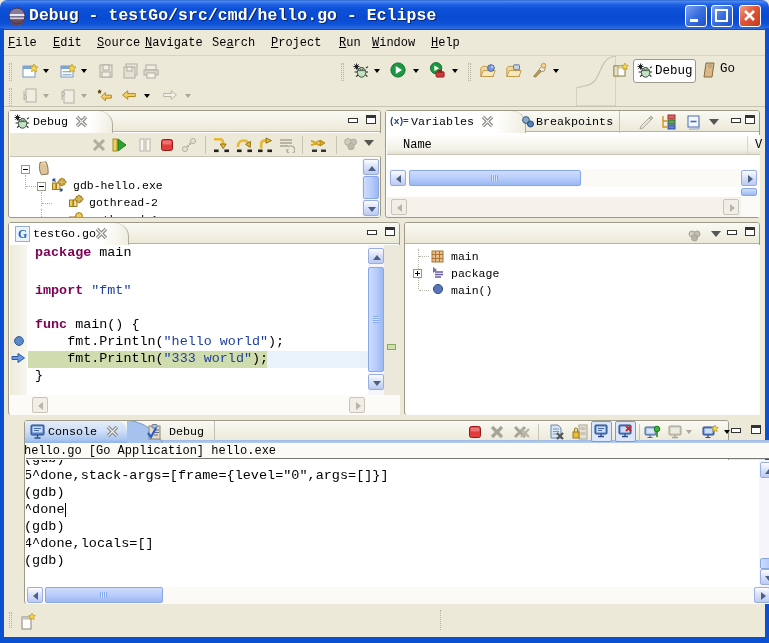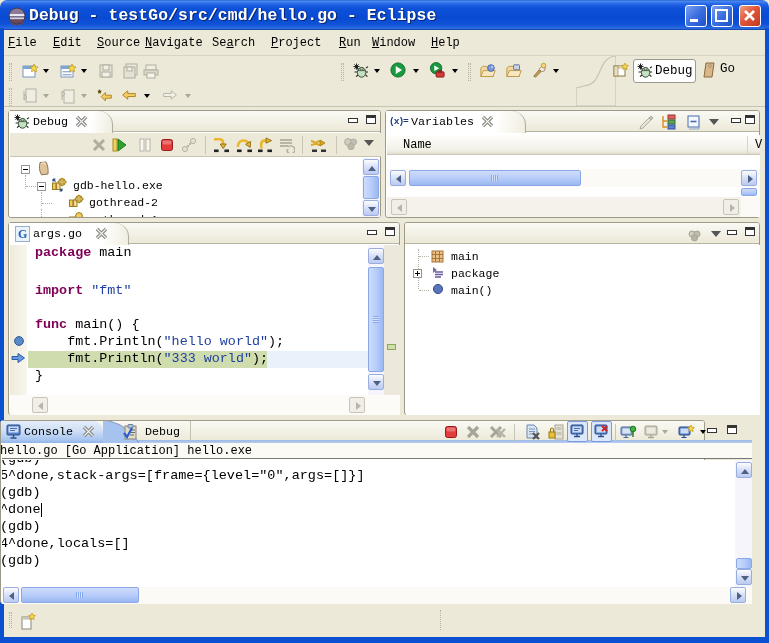--- a/index.html
+++ b/index.html
@@ -403,20 +403,27 @@
 <div class="panel" style="left:385px;top:110px;width:375px;height:108px">
   <div class="phead" style="height:21px"></div>
   <div class="tab tab-active" style="left:0px;width:140px">
     <div class="abs" style="left:3px;top:5px;font-size:9.5px;font-weight:bold;color:#1a3a8a;letter-spacing:-1px">(x)=</div>
     <div class="tab-label" style="left:25px">Variables</div>
     <div class="closeX" style="left:95px"><svg width="13" height="13" viewBox="0 0 13 13">
           <path d="M2 2 L11 11 M11 2 L2 11" stroke="#8a8a84" stroke-width="3.4" fill="none"></path>
           <path d="M2.2 2.2 L10.8 10.8 M10.8 2.2 L2.2 10.8" stroke="#f8f8f4" stroke-width="1.2" fill="none"></path>
         </svg></div>
   </div>
+  <div class="tab" style="left:133px;width:101px;border-right:1px solid #c4c0b0">
+    <svg class="abs" style="left:2px;top:5px" width="14" height="12" viewBox="0 0 14 12">
+      <circle cx="5" cy="4" r="3.4" fill="#88aacc" stroke="#3a5a8a"></circle>
+      <circle cx="9.5" cy="8" r="3" fill="#5580b8" stroke="#2a4a7a"></circle>
+    </svg>
+    <div class="tab-label" style="left:17px">Breakpoints</div>
+  </div>
   <div id="var-icons" class="abs" style="left:0;top:0;width:375px;height:22px">
     <svg class="abs" style="left:253px;top:3px" width="17" height="16" viewBox="0 0 17 16">
       <path d="M2 12 l8-8 2 2 -8 8 -3 1z" fill="#e8e5d8" stroke="#b0ada0"></path>
       <path d="M10 4 l2-2 2 2 -2 2z" fill="#c8c5b8" stroke="#b0ada0"></path>
     </svg>
     <svg class="abs" style="left:274px;top:3px" width="17" height="16" viewBox="0 0 17 16">
       <path d="M3 2 v11 h4 M3 7 h4" stroke="#d89020" stroke-width="1.4" fill="none"></path>
       <rect x="8" y="1" width="7" height="4" fill="#e06060" stroke="#a03030"></rect>
       <rect x="8" y="6" width="7" height="4" fill="#60a060" stroke="#307030"></rect>
       <rect x="8" y="11" width="7" height="4" fill="#6080d0" stroke="#3050a0"></rect>
@@ -465,21 +472,21 @@
     </div>
 </div>
 
 <div class="panel" style="left:8px;top:222px;width:392px;height:193px">
   <div class="phead" style="height:21px"></div>
   <div class="tab tab-active" style="left:0px;width:120px">
     <svg class="abs" style="left:6px;top:3px" width="15" height="16" viewBox="0 0 15 16">
       <rect x="0.5" y="0.5" width="14" height="15" fill="#eaf2fa" stroke="#9ab0c8"></rect>
       <text x="3" y="12" font-size="12" font-weight="bold" fill="#2060c0" font-family="Liberation Serif">G</text>
     </svg>
-    <div class="tab-label" style="left:24px">args.go</div>
+    <div class="tab-label" style="left:24px">testGo.go</div>
     <div class="closeX" style="left:86px"><svg width="13" height="13" viewBox="0 0 13 13">
           <path d="M2 2 L11 11 M11 2 L2 11" stroke="#8a8a84" stroke-width="3.4" fill="none"></path>
           <path d="M2.2 2.2 L10.8 10.8 M10.8 2.2 L2.2 10.8" stroke="#f8f8f4" stroke-width="1.2" fill="none"></path>
         </svg></div>
   </div>
   <div class="minmax" style="left:358px">
       <div class="mm-min"></div>
     </div>
   <div class="minmax" style="left:376px">
       <div class="mm-max" style="height:9px"></div>
@@ -560,21 +567,21 @@
       <path d="M4 6 h8 M4 8.5 h8 M4 11 h6" stroke="#6a5a9a" stroke-width="1.4" fill="none"></path>
     </svg>
     <div class="trow" style="left:45px;top:22px">package</div>
     <svg class="abs" style="left:26px;top:38px" width="12" height="12">
         <circle cx="6" cy="6" r="4.6" fill="#5a74b8" stroke="#34508a"></circle>
       </svg>
     <div class="trow" style="left:45px;top:39px">main()</div>
   </div>
 </div>
 
-<div class="panel" style="left:0;top:420px;width:705px;height:184px">
+<div class="panel" style="left:24px;top:420px;width:705px;height:184px">
   <div class="phead" style="height:21px"></div>
   <div class="abs" style="left:1px;top:19px;width:750px;height:3px;background:linear-gradient(180deg,#9db9e6,#b8ccf0)"></div>
   <svg class="abs" style="left:102px;top:0px" width="36" height="22" viewBox="0 0 36 22">
       <path d="M0 0 H5 C17 2 27 9 36 22 H0z" fill="#a6c2ee"></path>
       <path d="M5 0 C17 2 27 9 36 22" fill="none" stroke="#8aa0c4" stroke-width="1.2"></path>
     </svg>
   <div class="tab" style="left:0px;width:102px;background:linear-gradient(180deg,#e4edfa 0%,#cfdff6 45%,#a8c6f0 85%,#8fb4ea 100%);border-radius:0 10px 0 0">
     <svg class="abs" style="left:5px;top:3px" width="16" height="16" viewBox="0 0 16 16">
       <rect x="1" y="1" width="13" height="10" rx="1" fill="#5580c8" stroke="#2a4a8a"></rect>
       <rect x="2.5" y="2.5" width="10" height="6" fill="#ccdcf4"></rect>

